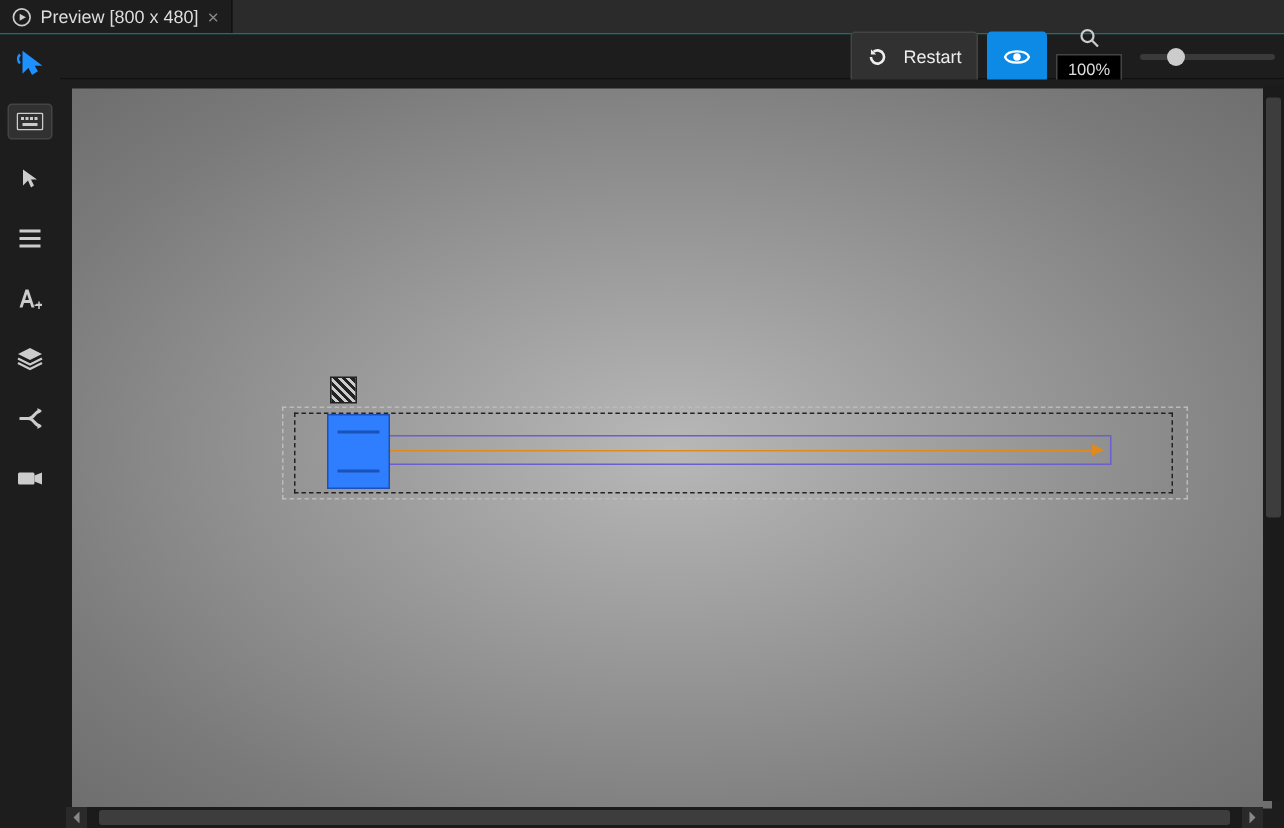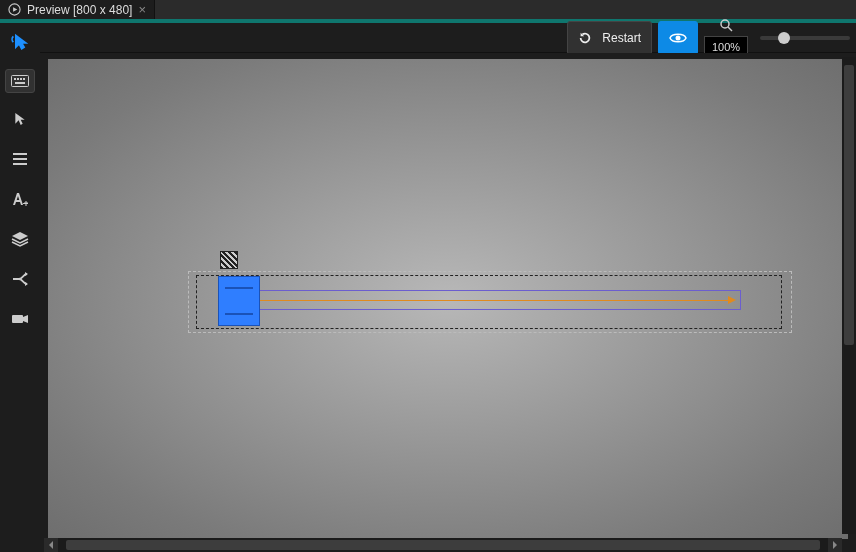--- a/index.html
+++ b/index.html
@@ -1,19 +1,19 @@
 <!DOCTYPE html>
 <html><head>
 <meta charset="utf-8">
 <style>
   * { box-sizing: border-box; margin: 0; padding: 0; }
   html, body { width: 856px; height: 552px; background: #1d1d1d; font-family: Arial, sans-serif; font-size: 12px; color: #ddd; overflow: hidden; }
   
   
-  .tabbar { height: 23px; background: #2b2b2b; display: flex; align-items: center; border-bottom: 4px solid #0f766e; }
+  .tabbar { height: 23px; background: #2b2b2b; display: flex; align-items: center; border-bottom: 1px solid #0f766e; }
   .tab { display: flex; align-items: center; gap: 6px; padding: 0 8px; background: #1d1d1d; border-right: 1px solid #111; height: 100%; }
   .tab .close { color: #888; font-size: 13px; cursor: pointer; }
   
   
   .main { display: flex; height: calc(100% - 23px); }
   
   
   .toolstrip { width: 40px; background: #1d1d1d; display: flex; flex-direction: column; align-items: center; padding-top: 6px; gap: 12px; }
   .toolstrip .tool { width: 28px; height: 28px; display: flex; align-items: center; justify-content: center; cursor: pointer; border-radius: 3px; }
   .toolstrip .tool.active svg { stroke: #1e90ff; fill: #1e90ff; }

